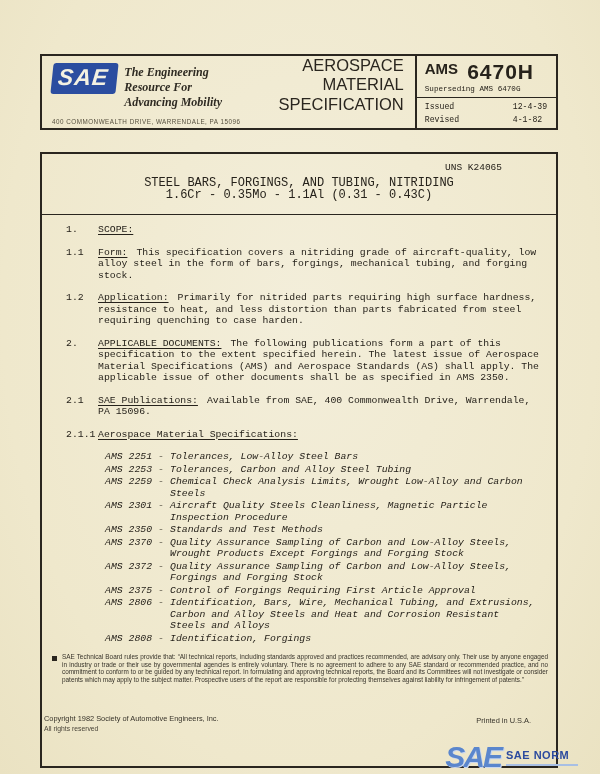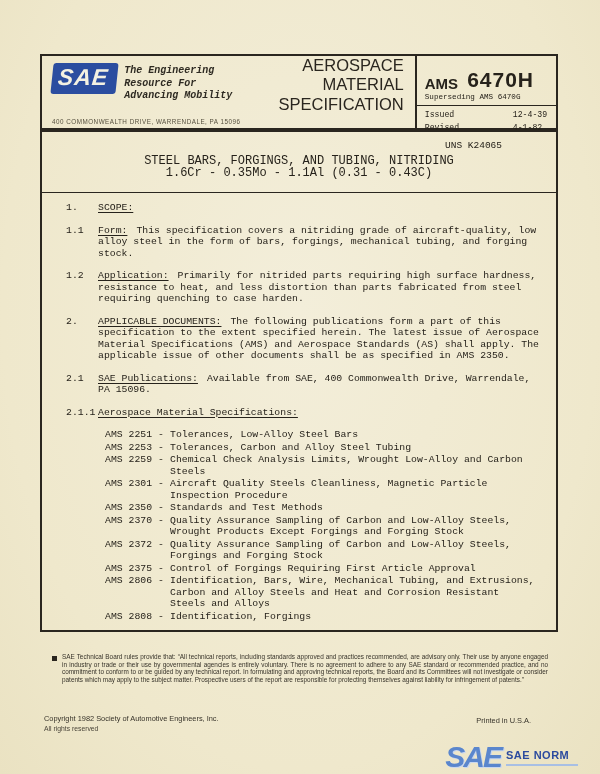--- a/index.html
+++ b/index.html
@@ -19,59 +19,59 @@
   }
   .h-left { width:242px; padding:7px 2px 3px 10px; display:flex; flex-direction:column; justify-content:space-between; }
   .logo-row { display:flex; align-items:flex-start; gap:7px; }
   .sae-logo {
     background:#2b4da0; color:#f4f1e2;
     font-family:"Liberation Sans", sans-serif; font-style:italic; font-weight:bold;
     font-size:23px; line-height:1; padding:3px 9px 5px 6px; border-radius:3px;
     transform:skewX(-6deg); letter-spacing:1px;
   }
   .tagline {
-    font-family:Liberation Mono, monospace; font-style:italic; font-weight:bold;
-    font-size:10px; line-height:1.25; padding-top:2px; color:#2e2a22;
+    font-family:Liberation Serif, serif; font-style:italic; font-weight:bold;
+    font-size:12px; line-height:1.25; padding-top:2px; color:#2e2a22;
   }
   .address {
     font-family:"Liberation Sans", sans-serif; font-size:6.3px; letter-spacing:0.5px; color:#56503f;
   }
   .h-mid {
     flex:1; display:flex; flex-direction:column; justify-content:flex-start; align-items:flex-end;
     padding-right:11px; font-family:"Liberation Sans", sans-serif;
     font-size:16.5px; line-height:1.18; color:#2a261f;margin-left:11px;
   }
   .h-right { width:152px; border-left:2px solid #2a261f; display:flex; flex-direction:column; }
   .spec-top { padding:4px 6px 1px 8px; }
-  .spec-line { display:flex; align-items:flex-end; gap:9px; }
+  .spec-line { display:flex; align-items:flex-start; gap:9px; }
   .spec-prefix { font-family:"Liberation Sans", sans-serif; font-weight:bold; font-size:15px; }
-  .spec-number { font-family:"Liberation Sans", sans-serif; font-weight:bold; font-size:21px; letter-spacing:1px;margin-top:8px; }
+  .spec-number { font-family:"Liberation Sans", sans-serif; font-weight:bold; font-size:21px; letter-spacing:1px; }
   .superseding { font-size:7.6px; margin-top:1px; white-space:nowrap; }
   .spec-divider { border-top:1.5px solid #2a261f; margin-top:3px; }
   .dates { padding:4px 8px; font-size:8.2px; display:flex; flex-direction:column; gap:4px; }
   .date-row { display:flex;gap:40px; }
   .date-label { width:48px; }
 
   
   .main-box {
-    position:absolute; left:40px; top:130px; width:518px; height:502px;
+    position:absolute; left:40px; top:152px; width:518px; height:616px;
     border:2px solid #2a261f;
   }
   .uns { text-align:right; padding:8px 54px 0 0; font-size:9.5px; }
   .title-lines { text-align:center; font-size:12px; line-height:12px; margin-top:4px; }
   .title-rule { border-top:1.5px solid #2a261f; margin-top:13px; }
 
   .body-text { padding:9px 14px 0 24px; font-size:9.8px; line-height:11.5px; }
   .para { position:relative; padding-left:32px; margin-bottom:11px; }
   .para .num { position:absolute; left:0; }
   .u { text-decoration:underline; text-underline-offset:1.5px; }
   .lead { margin-right:9px; }
 
   .ams-list { padding-left:39px; margin-top:6px; }
-  .ams-item { display:flex; margin-bottom:1px; }
+  .ams-item { display:flex; margin-bottom:1px;font-style:italic; }
   .ams-code { width:65px; flex:none; white-space:pre; }
   .ams-desc { flex:1; white-space:pre-wrap; }
 
   
   .footer-square { position:absolute; left:52px; top:656px; width:5px; height:5px; background:#2a261f; }
   .disclaimer {
     position:absolute; left:62px; top:653px; width:486px;
     font-family:"Liberation Sans", sans-serif; font-size:6.4px; line-height:7.7px;
     text-align:justify; color:#37332a;
   }

